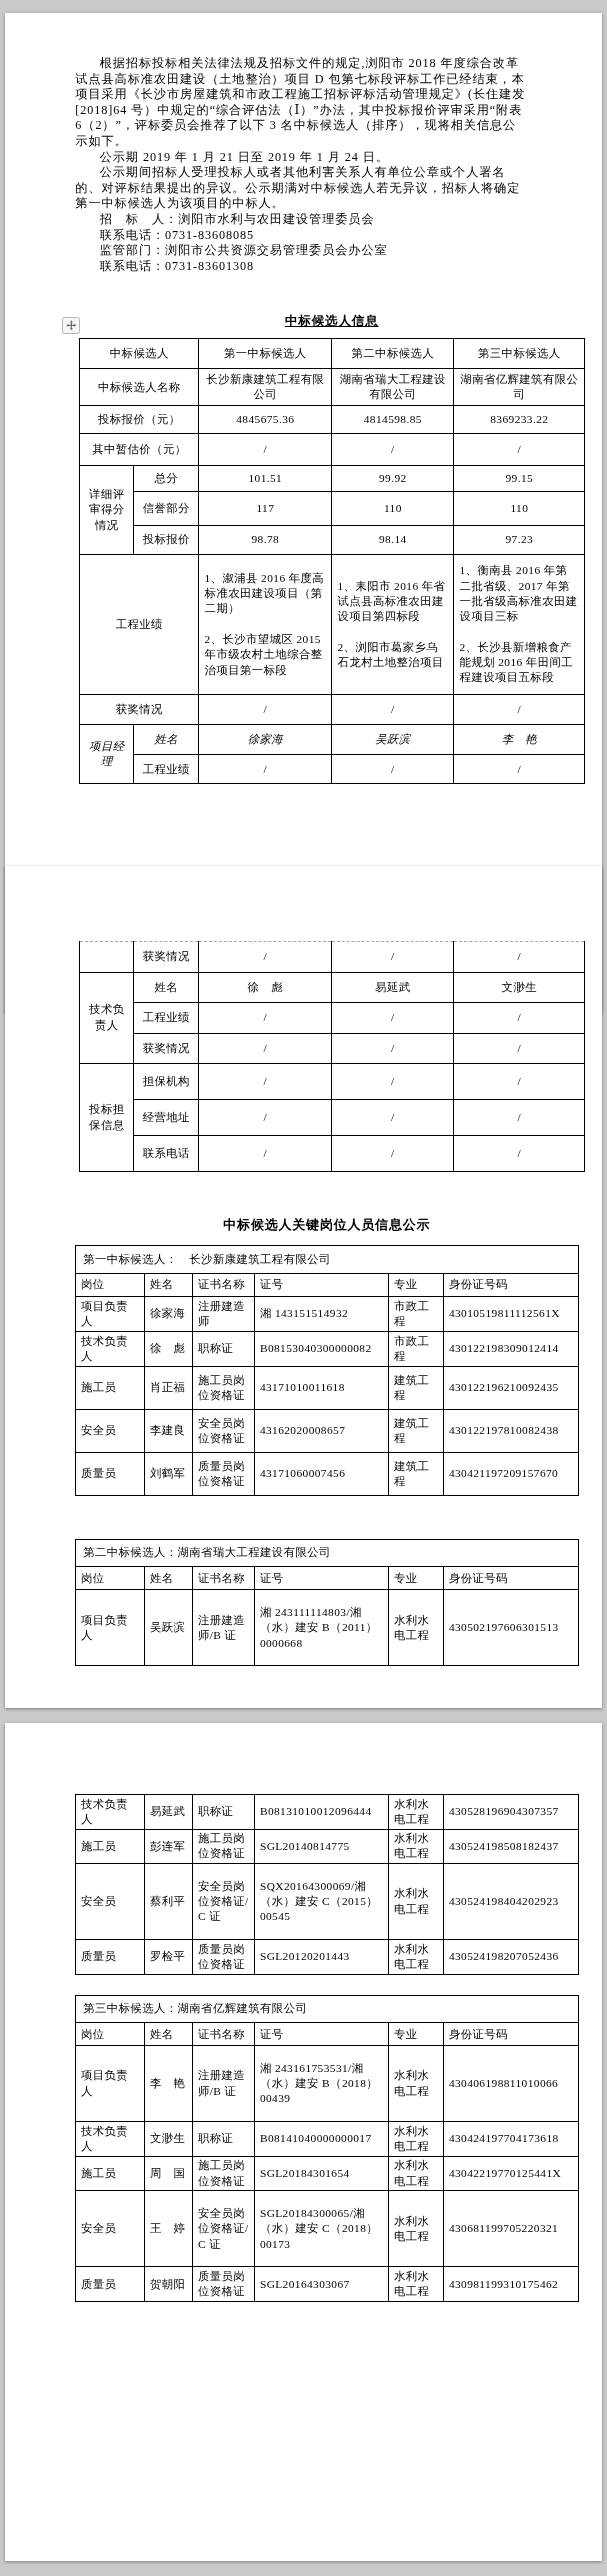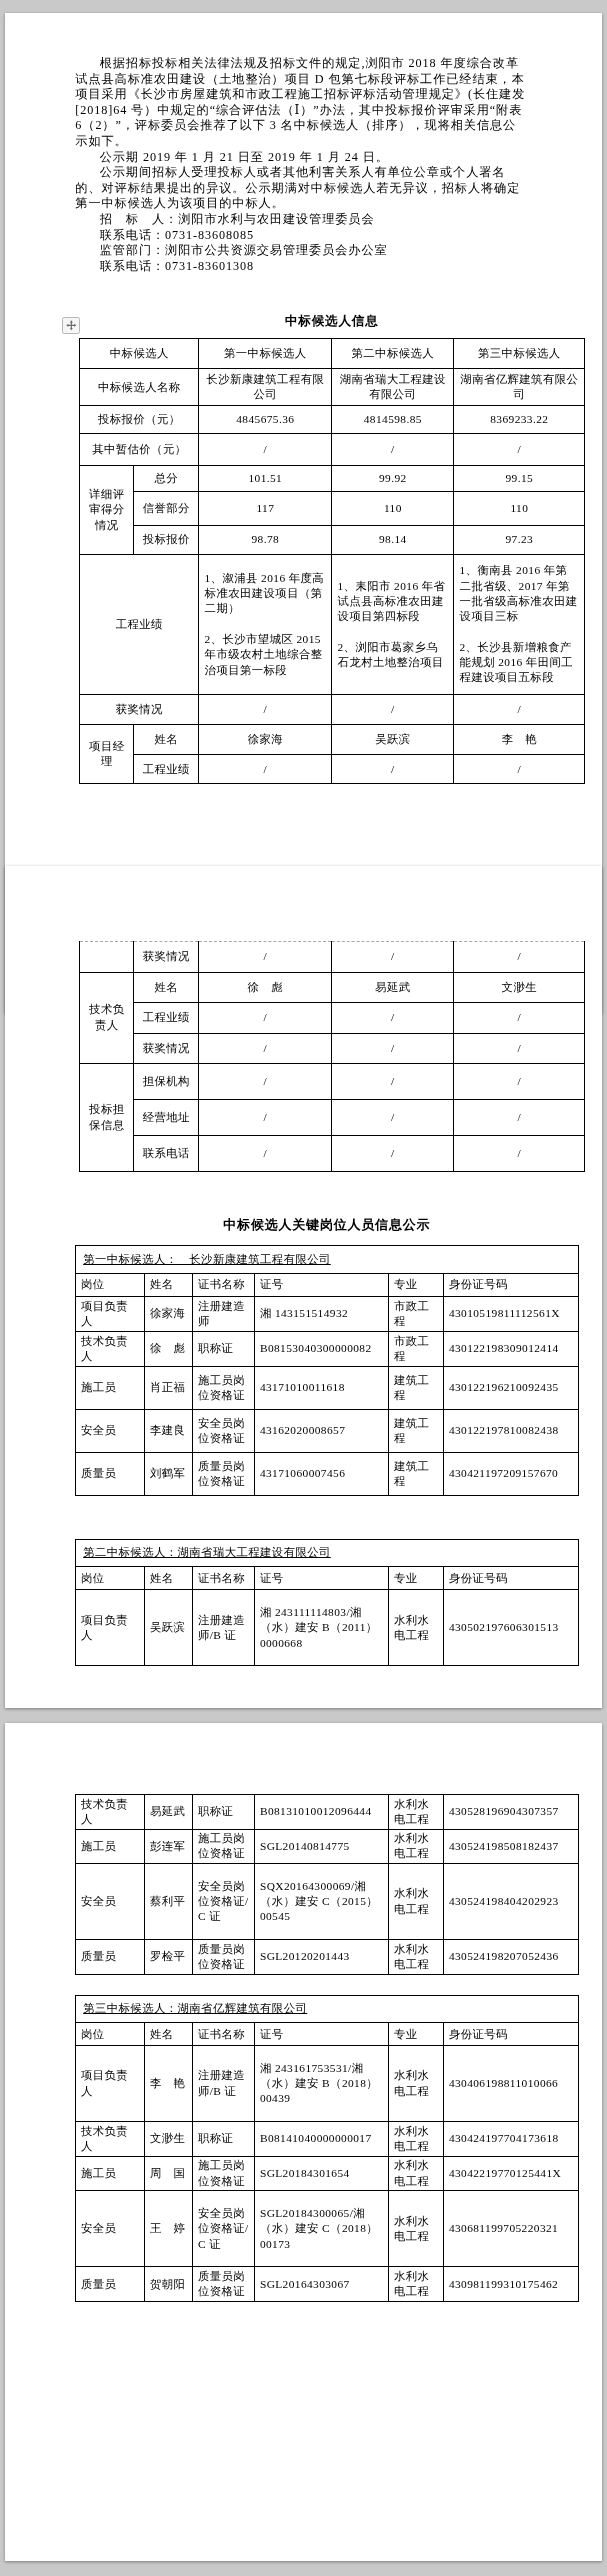--- a/index.html
+++ b/index.html
@@ -17,21 +17,21 @@
   }
   .page1{top:13px;height:1000px;}
   .page2{top:866px;height:842px;}
   .page3{top:1723px;height:838px;}
 
   .doc-text{padding:43px 74px 0 70px;font-size:12.2px;line-height:15.6px;letter-spacing:0.9px;}
   .doc-text p{margin:0;text-indent:2em;}
 
   .tbl-title{
     margin:39px 0 7.6px 74px;width:505px;text-align:center;
-    font-weight:bold;font-size:12.6px;letter-spacing:0.8px;
+    font-weight:bold;font-size:12.6px;letter-spacing:0.8px;text-decoration:underline;
   }
   .sec-title{
     margin:44px 0 11.4px 70px;width:503px;text-align:center;
     font-weight:bold;font-size:13px;letter-spacing:0.8px;
   }
 
   table{border-collapse:collapse;table-layout:fixed;}
   td{border:0.8px solid #000;font-size:11.4px;line-height:15.3px;letter-spacing:0.4px;
      padding:1.5px 3.1px;vertical-align:middle;word-break:break-all;}
 
@@ -39,28 +39,28 @@
   .mtbl{margin-left:74px;width:505px;border:1.5px solid #000;padding-left:26px;}
   .mtbl td{text-align:center;}
   .mtbl td.achv{text-align:left;white-space:pre-line;padding:3.8px 5.3px;vertical-align:middle;}
   .cont{border-top:0.8px dashed #a9a9a9;}
   .cont tr:first-child td{border-top:none;}
   .mt-cont{margin-top:75px;}
 
   
   .ptbl{margin-left:70px;width:503px;border:1.5px solid #000;}
   .ptbl td{text-align:left;padding:1.5px 4.6px;}
-  .ptbl .cap{padding-left:6.9px;text-decoration:underline;}
+  .ptbl .cap{padding-left:6.9px;}
   .gap1{margin-top:10.7px;}
   .gap2{margin-top:43px;}
   .gap3{margin-top:71px;}
   .gap4{margin-top:20px;}
 
   .r30{height:23px;}.r34{height:26px;}.r36{height:27.5px;}.r38{height:29px;}
-  .r39{height:30px;}.r40{height:30.5px;}.r42{height:32px;}.r44{height:34px;}.r47{height:36px;}.r49{height:37px;}.r183{height:140px;}
+  .r39{height:30px;font-style:italic;}.r40{height:30.5px;}.r42{height:32px;}.r44{height:34px;}.r47{height:36px;}.r49{height:37px;}.r183{height:140px;}
 
   .move-handle{
     position:absolute;left:57px;top:304px;width:15.3px;height:15.3px;
     border:0.8px solid #b5b5b5;border-radius:2.3px;background:#f6f6f6;
     display:flex;align-items:center;justify-content:center;cursor:move;
   }
   .move-handle svg{display:block;}
 </style>
 </head>
 <body>

